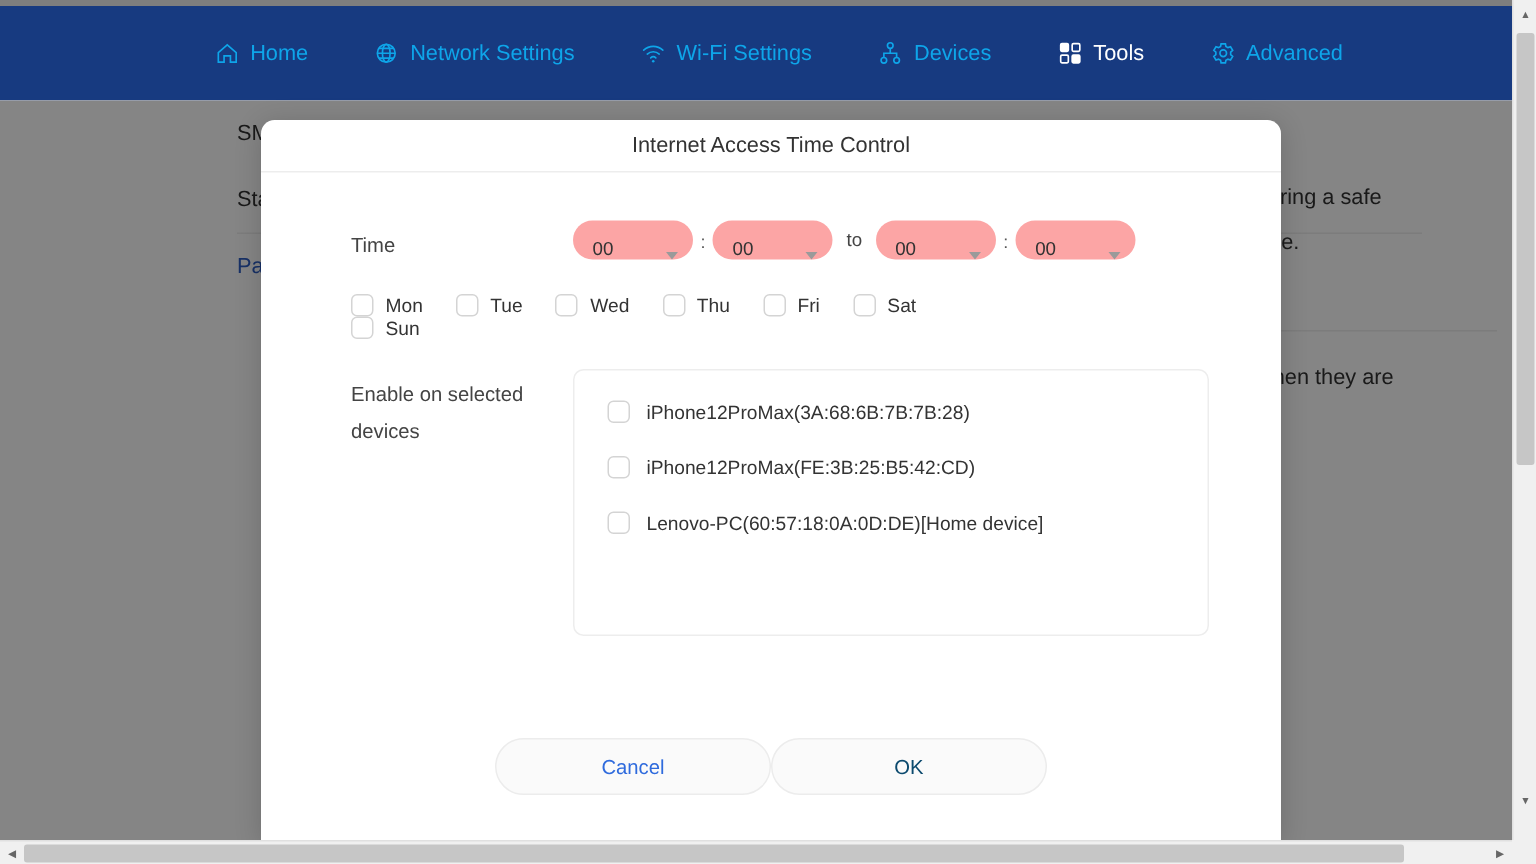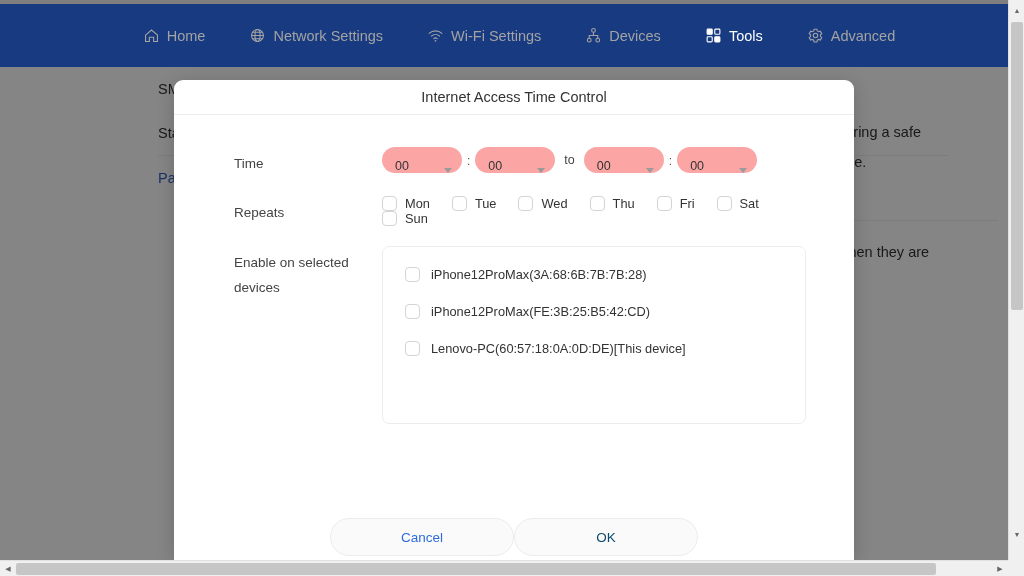--- a/index.html
+++ b/index.html
@@ -46,21 +46,21 @@
     align-items: center;
     justify-content: center;
     gap: 44px;
     padding-left: 30px;
   }
 
   .nav-item {
     display: flex;
     align-items: center;
     gap: 7px;
-    color: #a3a3a3;
+    color: #0ea5e9;
     font-size: 14.5px;
     cursor: pointer;
     white-space: nowrap;
   }
   .nav-item.active { color: #ffffff; }
   .nav-item .nav-ico {
     display: inline-flex;
     align-items: center;
     justify-content: center;
     width: 17px;
@@ -266,21 +266,21 @@
     font-size: 12.8px;
     color: #333333;
     margin-left: 11px;
     white-space: nowrap;
   }
 
   
   .modal-footer {
     position: absolute;
     left: 0;
-    bottom: 4px;
+    bottom: 30px;
     width: 100%;
     display: flex;
     justify-content: center;
     gap: 0;
   }
   .btn {
     width: 184px;
     height: 38px;
     border-radius: 19px;
     border: 1px solid #ececec;
@@ -496,21 +496,20 @@
             <span class="time-colon">:</span>
             <div class="select-pill">
               <span class="select-val">00</span>
               <span class="caret"></span>
             </div>
           </div>
         </div>
       </div>
 
       <div class="form-row">
-        <div class="form-label">Repeats</div>
         <div class="form-field">
           <div class="cb-line">
             <div class="cb-item">
               <span class="cb-box"></span>
               <span class="cb-label">Mon</span>
             </div>
             <div class="cb-item">
               <span class="cb-box"></span>
               <span class="cb-label">Tue</span>
             </div>
@@ -550,21 +549,21 @@
             <div class="device-item">
               <span class="cb-box"></span>
               <span class="device-label">iPhone12ProMax(3A:68:6B:7B:7B:28)</span>
             </div>
             <div class="device-item">
               <span class="cb-box"></span>
               <span class="device-label">iPhone12ProMax(FE:3B:25:B5:42:CD)</span>
             </div>
             <div class="device-item">
               <span class="cb-box"></span>
-              <span class="device-label">Lenovo-PC(60:57:18:0A:0D:DE)[This device]</span>
+              <span class="device-label">Lenovo-PC(60:57:18:0A:0D:DE)[Home device]</span>
             </div>
           </div>
         </div>
       </div>
 
     </div>
 
     <div class="modal-footer">
       <button class="btn btn-cancel">Cancel</button>
       <button class="btn btn-ok">OK</button>

